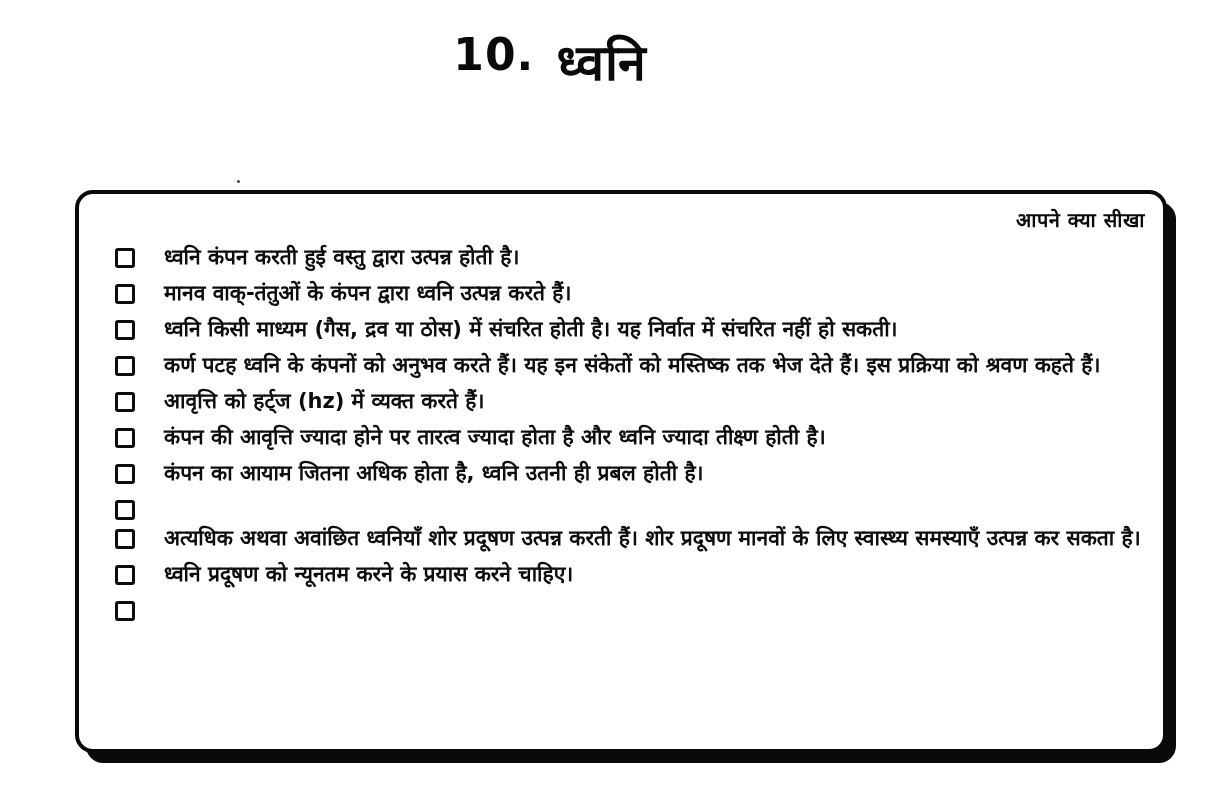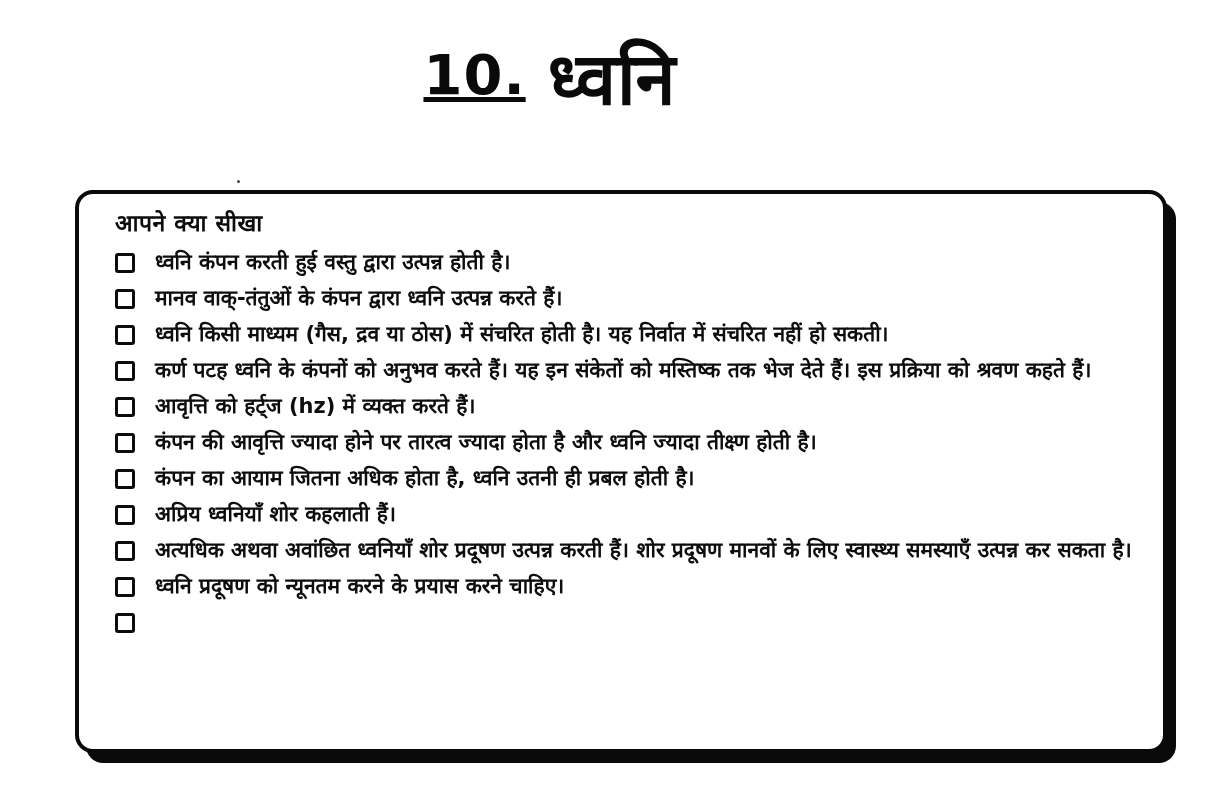--- a/index.html
+++ b/index.html
@@ -22,26 +22,25 @@
     top: 6px;
     left: 0;
     width: 1100px;           
     text-align: center;
     white-space: nowrap;
     font-weight: bold;
     color: #0a0a0a;
     letter-spacing: 1px;
   }
   .chapter-title .num {
-    font-size: 56px;
+    font-size: 44px;
     vertical-align: 10px;
-    text-decoration: underline;
   }
   .chapter-title .name {
-    font-size: 72px;
+    font-size: 50px;
     margin-left: 10px;
   }
   
   .speck {
     position: absolute;
     left: 237px;
     top: 180px;
     width: 3px;
     height: 3px;
     background: #444;
@@ -55,36 +54,36 @@
     width: 1030px;
     height: 545px;
     border: 4px solid #0a0a0a;
     border-radius: 18px;
     background: #ffffff;
     box-shadow: 10px 11px 0 -1px #0a0a0a;
     padding: 10px 18px 0 36px;
     box-sizing: content-box;
   }
   .box-heading {
-    text-align: left;
-    font-size: 23px;
+    text-align: right;
+    font-size: 20px;
     font-weight: bold;
     color: #0c0c0c;
     margin: 2px 0 6px 0;
     letter-spacing: 0.5px;
   }
   ul.learned-list {
     list-style: none;
     margin: 0;
     padding: 0;
   }
   ul.learned-list li {
     display: flex;
     align-items: flex-start;
-    gap: 20px;
+    gap: 29px;
     font-size: 21px;
     font-weight: 600;
     line-height: 36px;
     color: #0d0d0d;
   }
   .checkbox-bullet {
     flex: 0 0 auto;
     width: 14px;
     height: 14px;
     border: 3px solid #0c0c0c;
@@ -134,21 +133,20 @@
         <li>
     <span class="checkbox-bullet"></span>
     <span class="item-text">कंपन की आवृत्ति ज्यादा होने पर तारत्व ज्यादा होता है और ध्वनि ज्यादा तीक्ष्ण होती है।</span>
   </li>
         <li>
     <span class="checkbox-bullet"></span>
     <span class="item-text">कंपन का आयाम जितना अधिक होता है, ध्वनि उतनी ही प्रबल होती है।</span>
   </li>
         <li>
     <span class="checkbox-bullet"></span>
-    <span class="item-text">अप्रिय ध्वनियाँ शोर कहलाती हैं।</span>
   </li>
         <li>
     <span class="checkbox-bullet"></span>
     <span class="item-text">अत्यधिक अथवा अवांछित ध्वनियाँ शोर प्रदूषण उत्पन्न करती हैं। शोर प्रदूषण मानवों के लिए स्वास्थ्य समस्याएँ उत्पन्न कर सकता है।</span>
   </li>
         <li>
     <span class="checkbox-bullet"></span>
     <span class="item-text">ध्वनि प्रदूषण को न्यूनतम करने के प्रयास करने चाहिए।</span>
   </li>
         <li>

